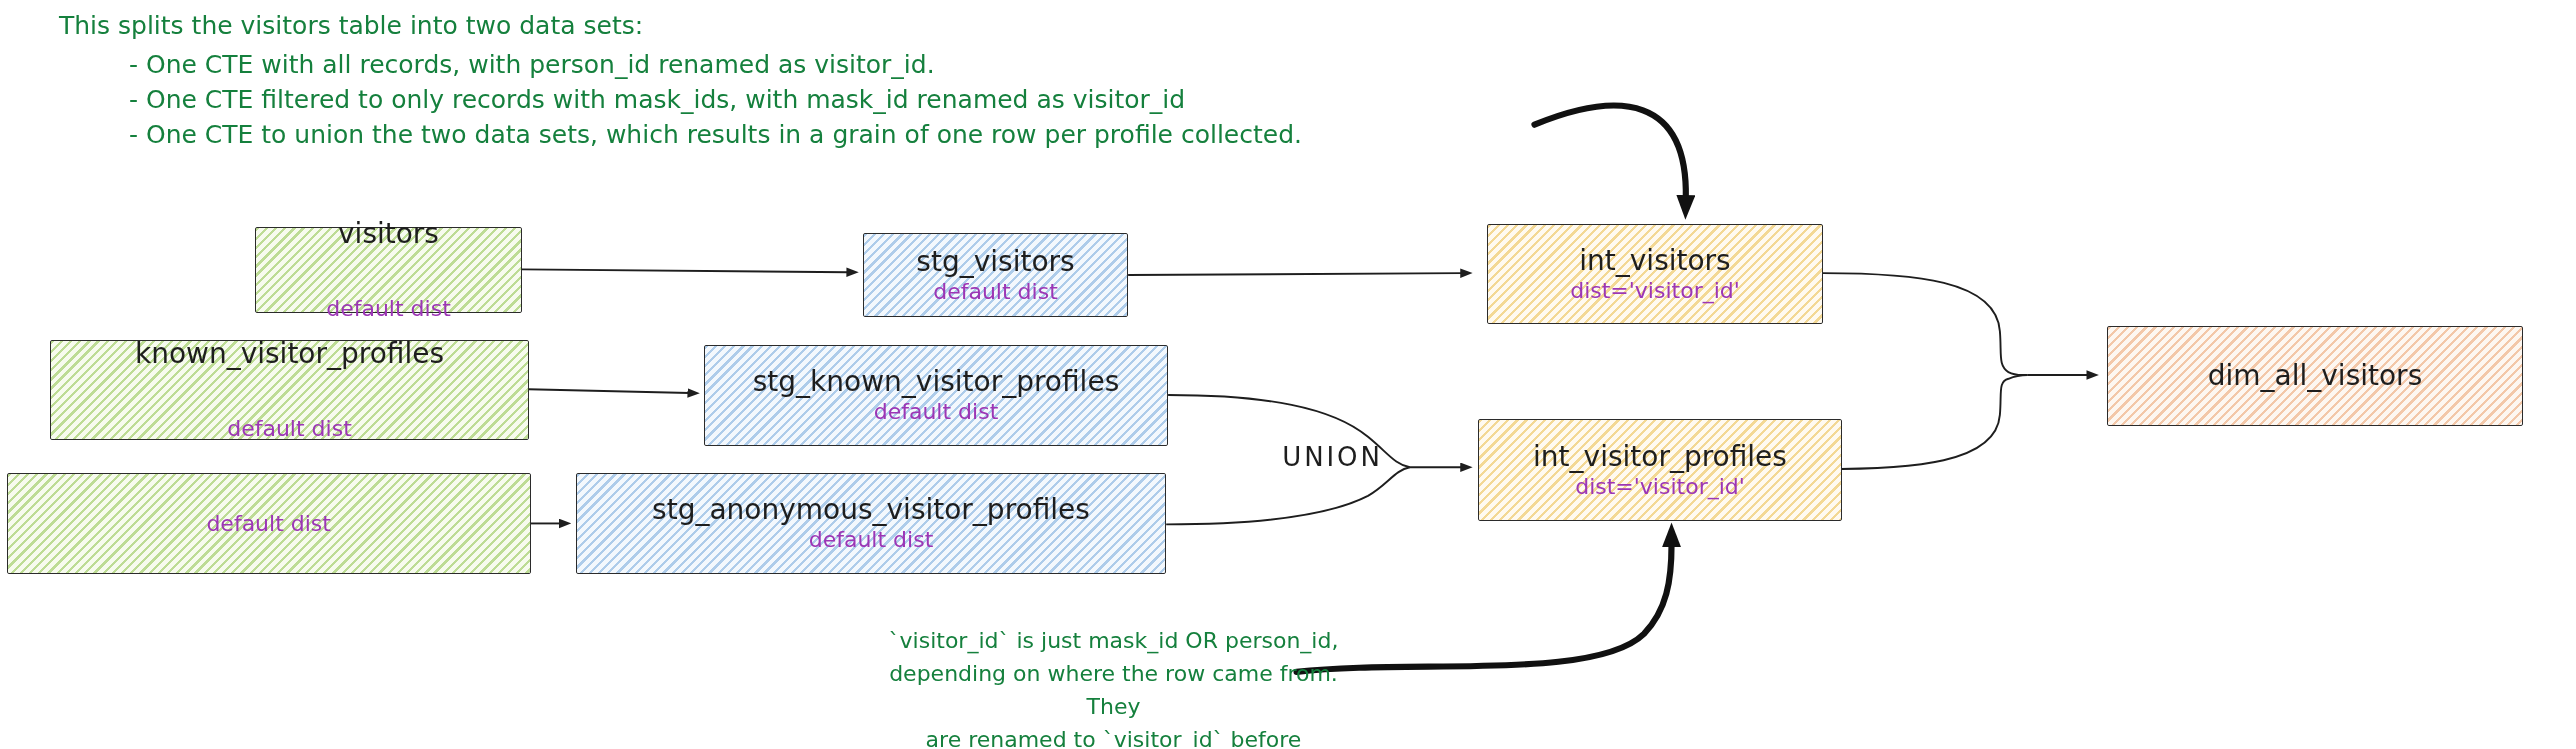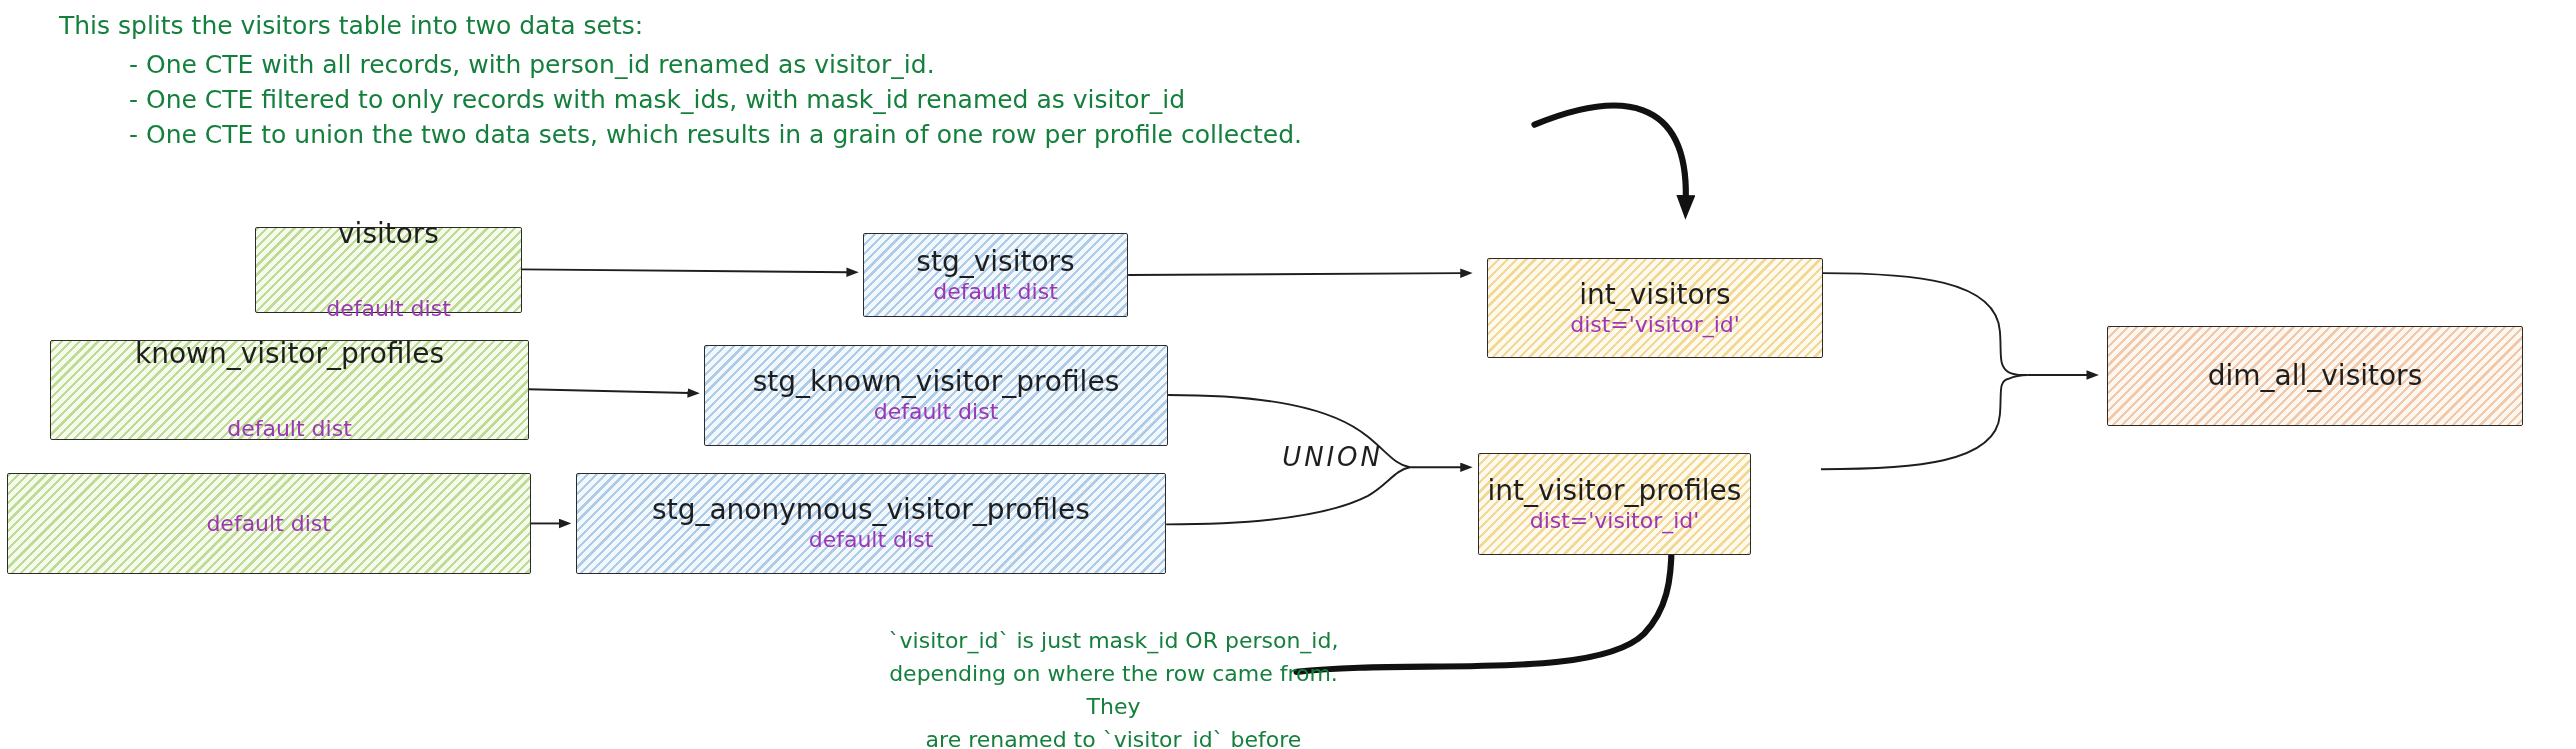--- a/index.html
+++ b/index.html
@@ -5,47 +5,47 @@
   html,body{margin:0;padding:0;background:#ffffff;}
   body{width:2576px;height:749px;font-family:"DejaVu Sans",sans-serif;color:#1e1e1e;}
   .canvas{position:relative;width:2576px;height:749px;overflow:hidden;background:#ffffff;}
 
   
   .note{position:absolute;white-space:nowrap;color:#15803d;}
   .note-top-intro{left:59px;top:11.4px;font-size:25px;}
   .note-top-bullets{left:129px;top:47px;font-size:25px;line-height:35px;}
   .note-bottom{left:885px;top:624px;width:457px;text-align:center;font-size:22px;line-height:33px;white-space:normal;}
   .union-label{position:absolute;left:1264px;top:442px;width:137px;text-align:center;
-               font-size:26px;letter-spacing:2.9px;font-style:italic;}
+               font-size:26px;letter-spacing:2.9px;}
 
   
   .node{position:absolute;border:1.9px solid #2b2b2b;border-radius:1.9px;
         display:flex;flex-direction:column;align-items:center;justify-content:center;
         box-sizing:border-box;}
   .node .t{font-size:28px;line-height:32px;color:#1e1e1e;}
   .node .s{font-size:22px;line-height:27px;color:#9c36b5;}
   .node .s:empty{display:none;}
 
   .green{background-color:#f7fbee;
     background-image:repeating-linear-gradient(135deg, rgba(132,189,60,0.50) 0px, rgba(132,189,60,0.50) 2.3px, transparent 2.3px, transparent 6.5px);gap:45px;}
   .blue{background-color:#f3f8fd;
     background-image:repeating-linear-gradient(135deg, rgba(78,143,208,0.42) 0px, rgba(78,143,208,0.42) 2.3px, transparent 2.3px, transparent 6.5px);}
   .yellow{background-color:#fffaf0;
-    background-image:repeating-linear-gradient(135deg, rgba(232,183,58,0.50) 0px, rgba(232,183,58,0.50) 2.3px, transparent 2.3px, transparent 6.5px);margin-top:34px;}
+    background-image:repeating-linear-gradient(135deg, rgba(232,183,58,0.50) 0px, rgba(232,183,58,0.50) 2.3px, transparent 2.3px, transparent 6.5px);}
   .peach{background-color:#fdf7f1;
     background-image:repeating-linear-gradient(135deg, rgba(232,148,90,0.48) 0px, rgba(232,148,90,0.48) 2.3px, transparent 2.3px, transparent 6.5px);}
 
   #n-visitors {left:255px; top:227px; width:267px; height:86px;}
   #n-stg-visitors {left:863px; top:233px; width:265px; height:84px;}
   #n-int-visitors {left:1487px;top:224px; width:336px; height:100px;}
   #n-known {left:50px;  top:340px; width:479px; height:100px;}
   #n-stg-known {left:704px; top:345px; width:464px; height:101px;}
   #n-anon {left:6.7px;   top:473px; width:524px; height:101px;}
   #n-stg-anon {left:576px; top:473px; width:590px; height:101px;}
-  #n-int-vp {left:1478px;top:419px; width:273px; height:102px;text-align:center;}
+  #n-int-vp {left:1478px;top:419px; width:364px; height:102px;text-align:center;}
   #n-dim {left:2107px;top:326px; width:416px; height:100px;justify-content:center;}
 
   
   svg.wires{position:absolute;left:0;top:0;width:2576px;height:749px;pointer-events:none;}
   .wire{fill:none;stroke:#1e1e1e;stroke-width:2px;}
   .wire-thick{fill:none;stroke:#111111;stroke-width:6.5px;stroke-linecap:round;}
 </style>
 </head>
 <body>
 

